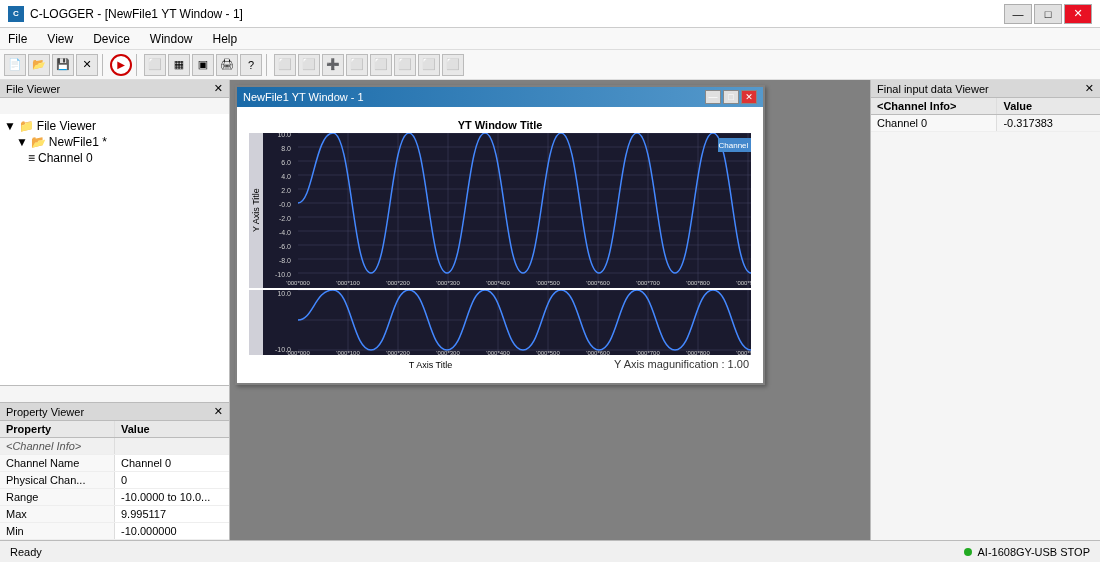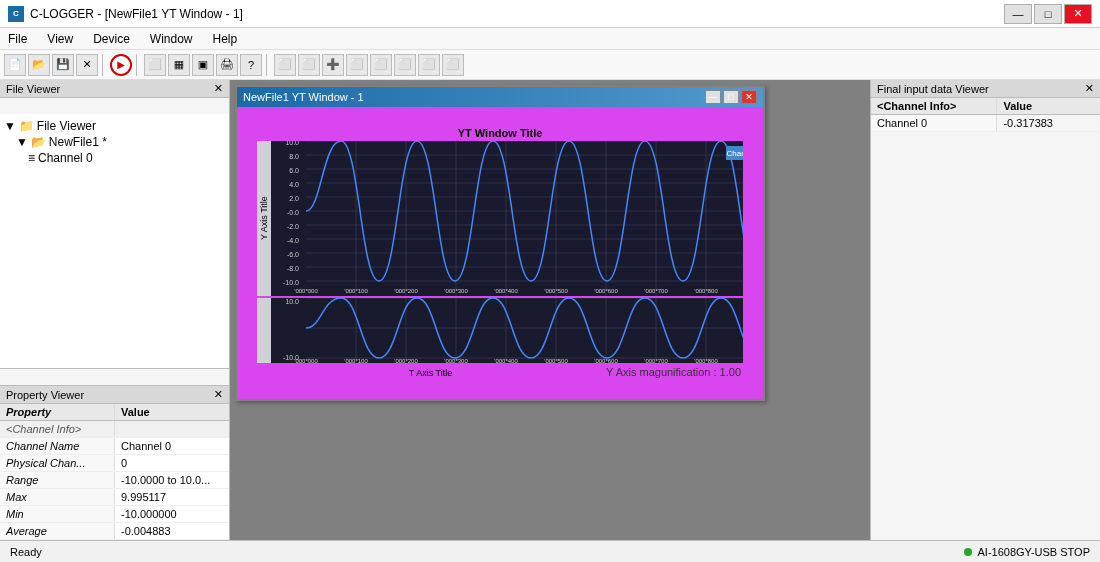--- a/index.html
+++ b/index.html
@@ -103,21 +103,21 @@
     .tree-indent { padding-left: 12px; }
     .tree-indent2 { padding-left: 24px; }
 
     
     .property-viewer {
       background: #fff;
       border-top: 1px solid #bbb;
     }
     .property-table { width: 100%; border-collapse: collapse; font-size: 11px; }
     .property-table td { padding: 2px 6px; border-bottom: 1px solid #eee; }
-    .property-table .col-prop { width: 50%; border-right: 1px solid #ddd; background: #f8f8f8; font-style: italic; }
+    .property-table .col-prop { width: 50%; border-right: 1px solid #ddd; background: #f8f8f8; }
     .property-table .header-row td { background: #e8e8e8; font-weight: bold; border-bottom: 1px solid #bbb; }
     .property-table .section-row td { background: #f0f0f0; color: #555; font-style: italic; }
 
     
     .center-area {
       flex: 1;
       background: #808080;
       position: relative;
       overflow: hidden;
     }
@@ -139,21 +139,21 @@
       display: flex;
       align-items: center;
       justify-content: space-between;
       font-size: 11px;
       height: 20px;
     }
     .yt-controls { display: flex; gap: 2px; }
     .yt-btn { width: 16px; height: 14px; background: #e0e0e0; border: 1px solid #888; cursor: pointer; display: flex; align-items: center; justify-content: center; font-size: 9px; }
     .yt-btn.close { background: #dd3333; color: #fff; }
 
-    .yt-content { background: #d946ef; padding: 20px; }
+    .yt-content { background: #ffffff; padding: 12px; }
     .chart-title { text-align: center; font-size: 11px; font-weight: bold; margin-bottom: 2px; color: #000; }
 
     .chart-area {
       background: #1a1a2e;
       position: relative;
       display: flex;
     }
     .chart-y-label {
       writing-mode: vertical-lr;
       transform: rotate(180deg);
@@ -309,24 +309,20 @@
           <td class="col-prop">Range</td>
           <td>-10.0000 to 10.0...</td>
         </tr>
         <tr>
           <td class="col-prop">Max</td>
           <td>9.995117</td>
         </tr>
         <tr>
           <td class="col-prop">Min</td>
           <td>-10.000000</td>
-        </tr>
-        <tr>
-          <td class="col-prop">Average</td>
-          <td>-0.004883</td>
         </tr>
       </tbody>
         </table>
     </div>
   </div>
 
   <div class="center-area">
 
     <div class="yt-window">
       <div class="yt-titlebar">

